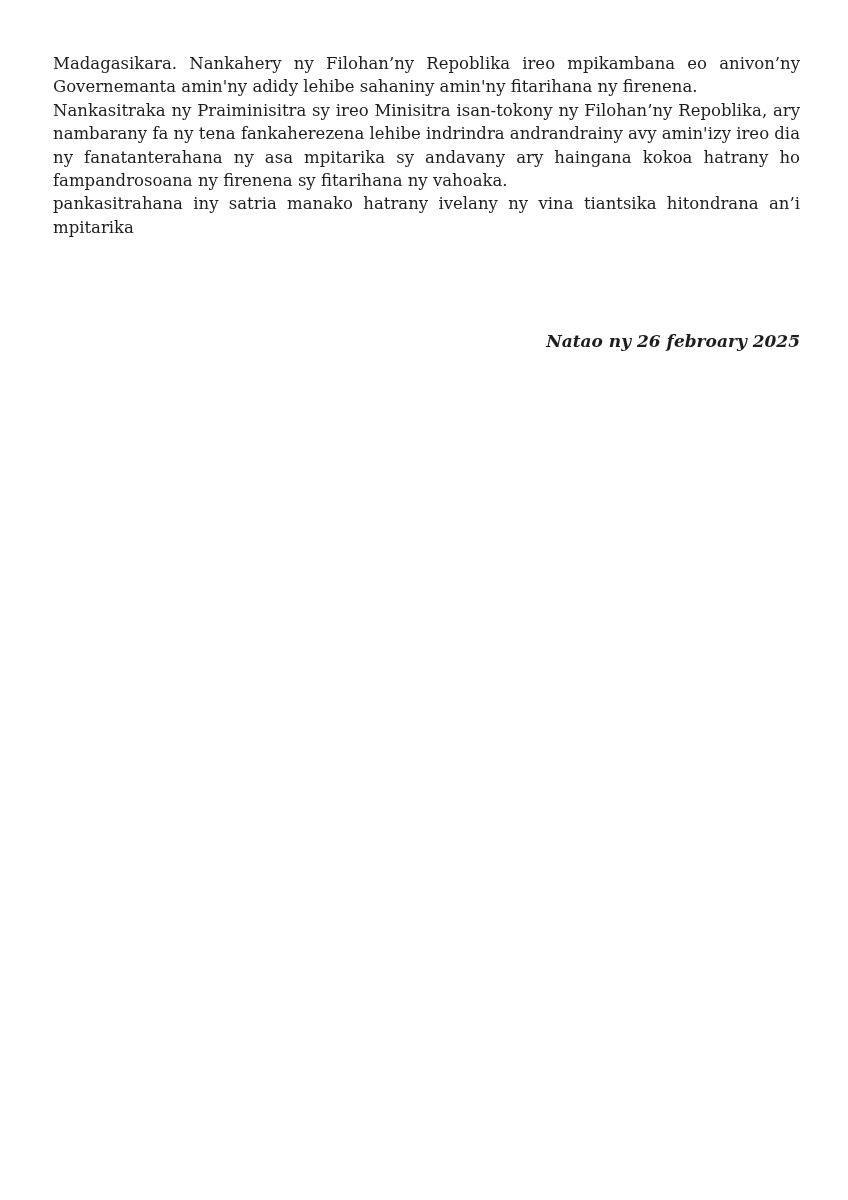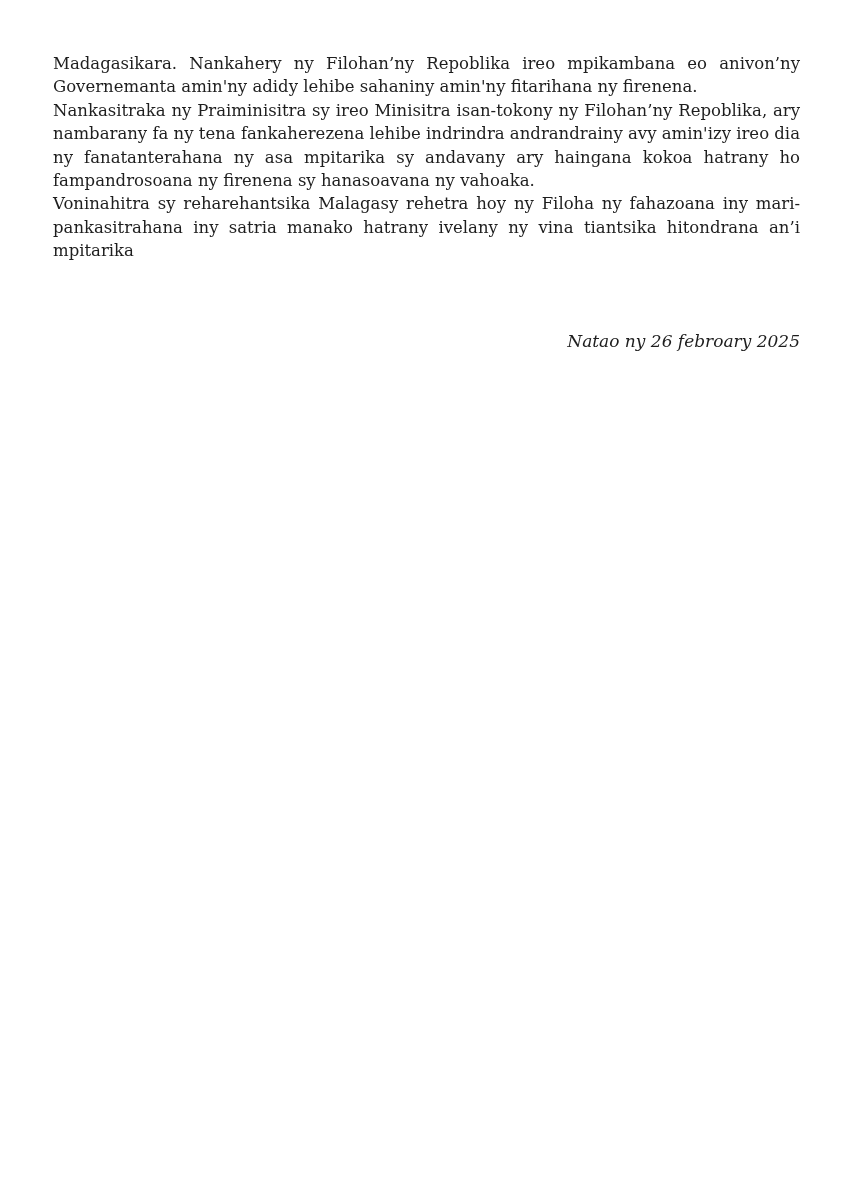--- a/index.html
+++ b/index.html
@@ -34,21 +34,21 @@
   }
   .line.last {
     text-align-last: left;
   }
   .sig-block {
     position: absolute;
     left: 53px;
     top: 330px;
     width: 747px;
     text-align: right;
-    font-weight: normal;
+    font-weight: bold;
     font-style: italic;
   }
   .date-line {
     font-size: 17px;
     line-height: 23px;
   }
   .signature-lines {
     margin-top: 21px;
   }
   .sig-line {
@@ -73,24 +73,23 @@
 
   <div class="text-block">
     <div class="para">
       <div class="line">Madagasikara. Nankahery ny Filohan’ny Repoblika ireo mpikambana eo anivon’ny</div>
       <div class="line last">Governemanta amin'ny adidy lehibe sahaniny amin'ny fitarihana ny firenena.</div>
     </div>
     <div class="para">
       <div class="line">Nankasitraka ny Praiminisitra sy ireo Minisitra isan-tokony ny Filohan’ny Repoblika, ary</div>
       <div class="line">nambarany fa ny tena fankaherezena lehibe indrindra andrandrainy avy amin'izy ireo dia</div>
       <div class="line">ny fanatanterahana ny asa mpitarika sy andavany ary haingana kokoa hatrany ho</div>
-      <div class="line last">fampandrosoana ny firenena sy hanasoavana ny vahoaka.</div>
+      <div class="line last">fampandrosoana ny firenena sy fitarihana ny vahoaka.</div>
     </div>
     <div class="para">
-      <div class="line">Voninahitra sy reharehantsika Malagasy rehetra hoy ny Filoha ny fahazoana iny mari-</div>
       <div class="line">pankasitrahana iny satria manako hatrany ivelany ny vina tiantsika hitondrana an’i</div>
       <div class="line last">mpitarika</div>
     </div>
   </div>
 
   <div class="sig-block">
     <div class="date-line">Natao ny 26 febroary 2025</div>
   </div>
 
   <div class="page-number">- 5 -</div>

